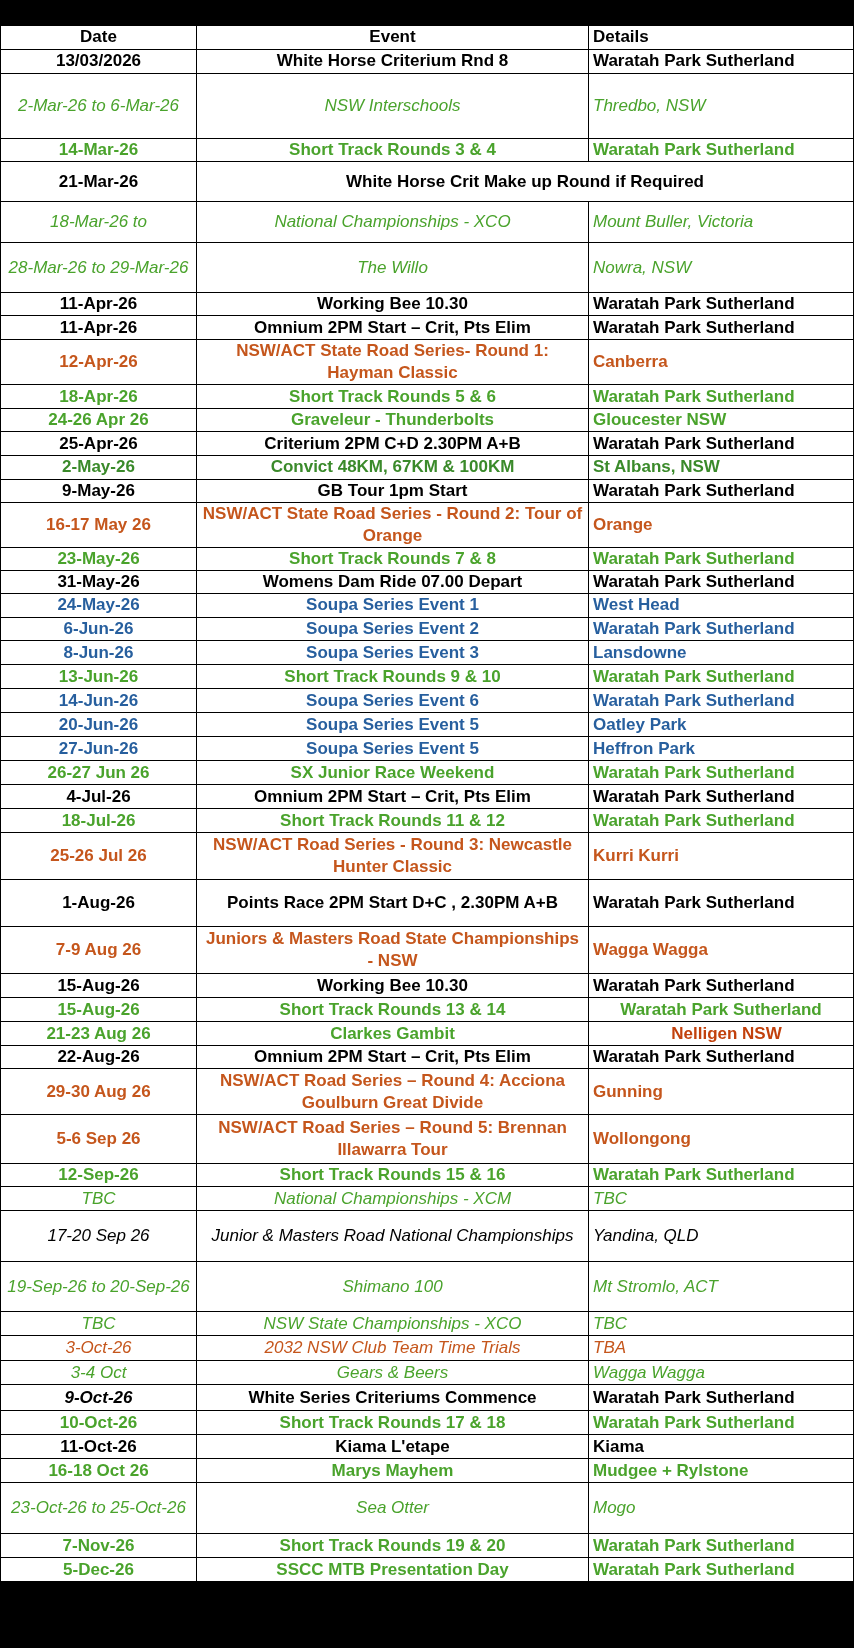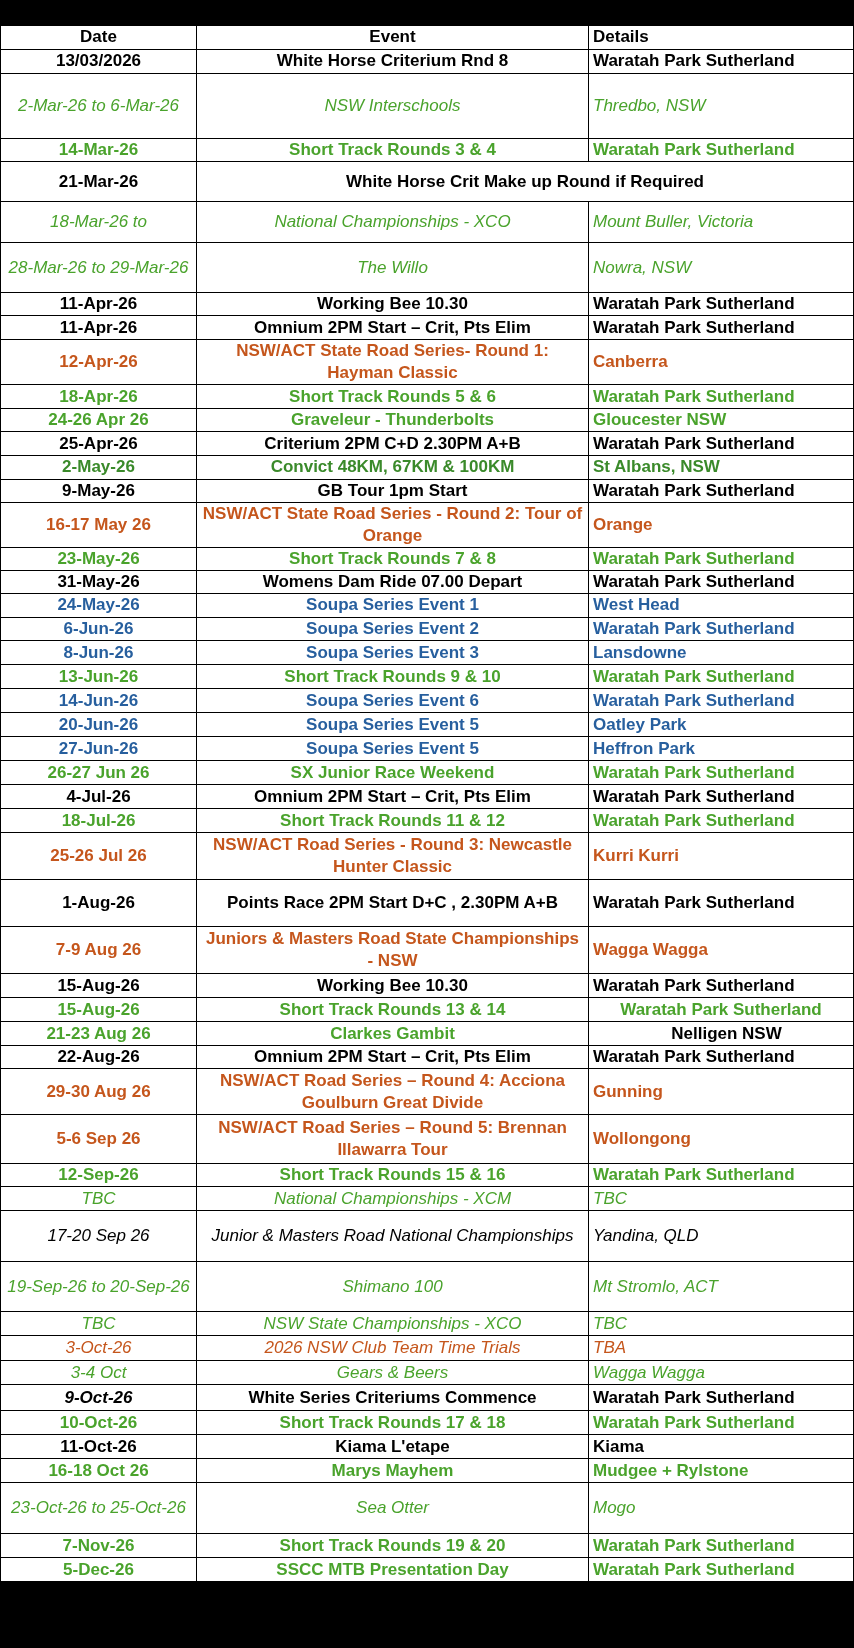--- a/index.html
+++ b/index.html
@@ -192,21 +192,21 @@
         <td class="l b" style="color: rgb(0, 0, 0);">Waratah Park Sutherland</td>
       </tr>
       <tr style="height: 24px;">
         <td class="d b" style="color: rgb(74, 163, 44);">15-Aug-26</td>
         <td class="e b" style="color: rgb(74, 163, 44);">Short Track Rounds 13 &amp; 14</td>
         <td class="l b center-l" style="color: rgb(74, 163, 44);">Waratah Park Sutherland</td>
       </tr>
       <tr style="height: 24px; margin-top: 31px;">
         <td class="d b" style="color: rgb(74, 163, 44);">21-23 Aug 26</td>
         <td class="e b" style="color: rgb(74, 163, 44);">Clarkes Gambit</td>
-        <td class="l b center-l" style="color: #000000; padding-left: 15px;">Nelligen NSW</td>
+        <td class="l b center-l" style="color: #c2410c; padding-left: 15px;">Nelligen NSW</td>
       </tr>
       <tr style="height: 23px;">
         <td class="d b" style="color: rgb(0, 0, 0);">22-Aug-26</td>
         <td class="e b" style="color: rgb(0, 0, 0);">Omnium  2PM Start – Crit, Pts Elim</td>
         <td class="l b" style="color: rgb(0, 0, 0);">Waratah Park Sutherland</td>
       </tr>
       <tr style="height: 46px;">
         <td class="d b" style="color: rgb(197, 86, 28);">29-30 Aug 26</td>
         <td class="e b" style="color: rgb(197, 86, 28);">NSW/ACT Road Series – Round 4: Acciona Goulburn Great Divide</td>
         <td class="l b" style="color: rgb(197, 86, 28);">Gunning</td>
@@ -236,21 +236,21 @@
         <td class="e i" style="color: rgb(74, 163, 44);">Shimano 100</td>
         <td class="l i" style="color: rgb(74, 163, 44);">Mt Stromlo, ACT</td>
       </tr>
       <tr style="height: 24px;">
         <td class="d i" style="color: rgb(74, 163, 44);">TBC</td>
         <td class="e i" style="color: rgb(74, 163, 44);">NSW State Championships - XCO</td>
         <td class="l i" style="color: rgb(74, 163, 44);">TBC</td>
       </tr>
       <tr style="height: 25px;">
         <td class="d i" style="color: rgb(197, 86, 28);">3-Oct-26</td>
-        <td class="e i" style="color: rgb(197, 86, 28);">2026 NSW Club Team Time Trials</td>
+        <td class="e i" style="color: rgb(197, 86, 28);">2032 NSW Club Team Time Trials</td>
         <td class="l i" style="color: rgb(197, 86, 28);">TBA</td>
       </tr>
       <tr style="height: 24px;">
         <td class="d i" style="color: rgb(74, 163, 44);">3-4 Oct</td>
         <td class="e i" style="color: rgb(74, 163, 44);">Gears &amp; Beers</td>
         <td class="l i" style="color: rgb(74, 163, 44);">Wagga Wagga</td>
       </tr>
       <tr style="height: 26px;">
         <td class="d b" style="color: rgb(0, 0, 0); font-style: italic;">9-Oct-26</td>
         <td class="e b" style="color: rgb(0, 0, 0);">White Series Criteriums Commence</td>

